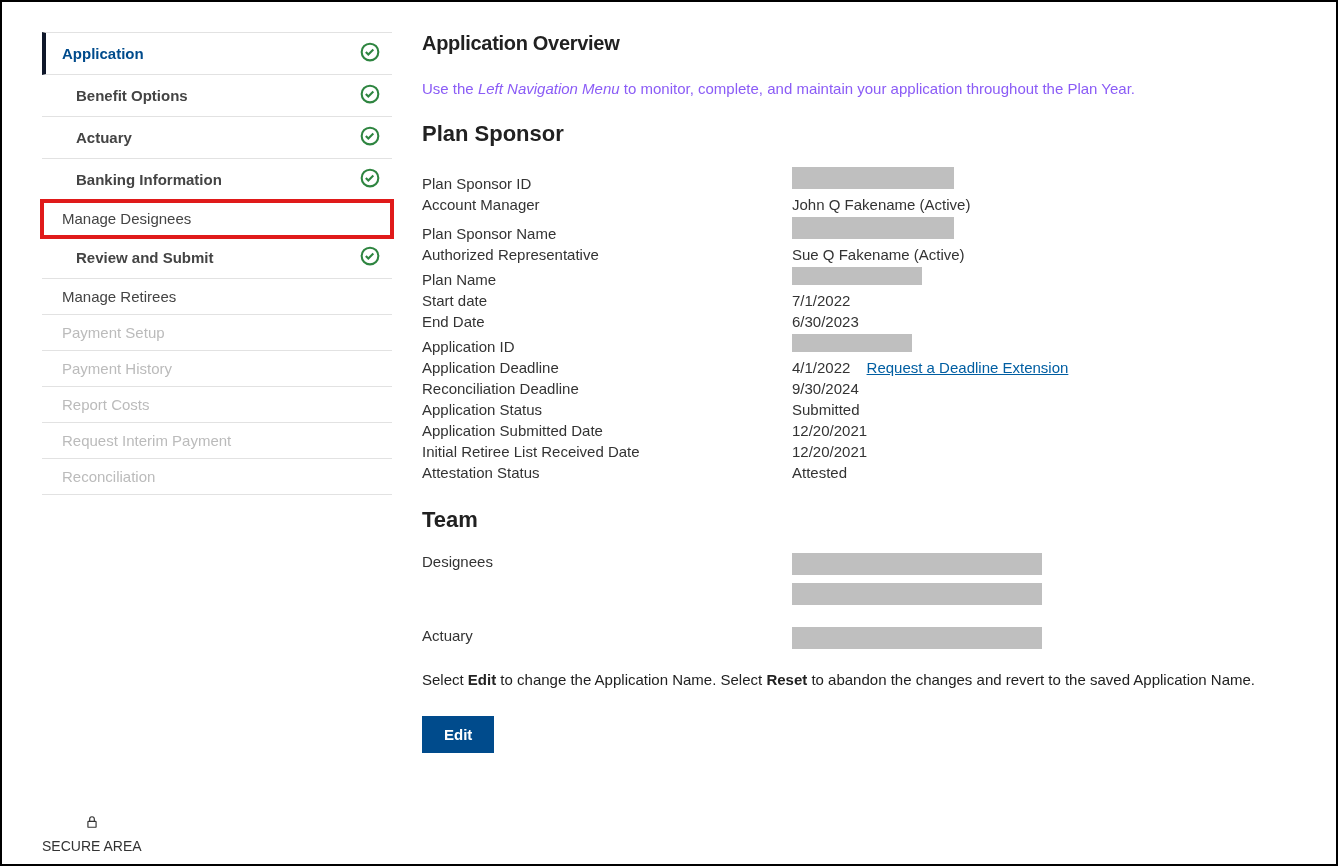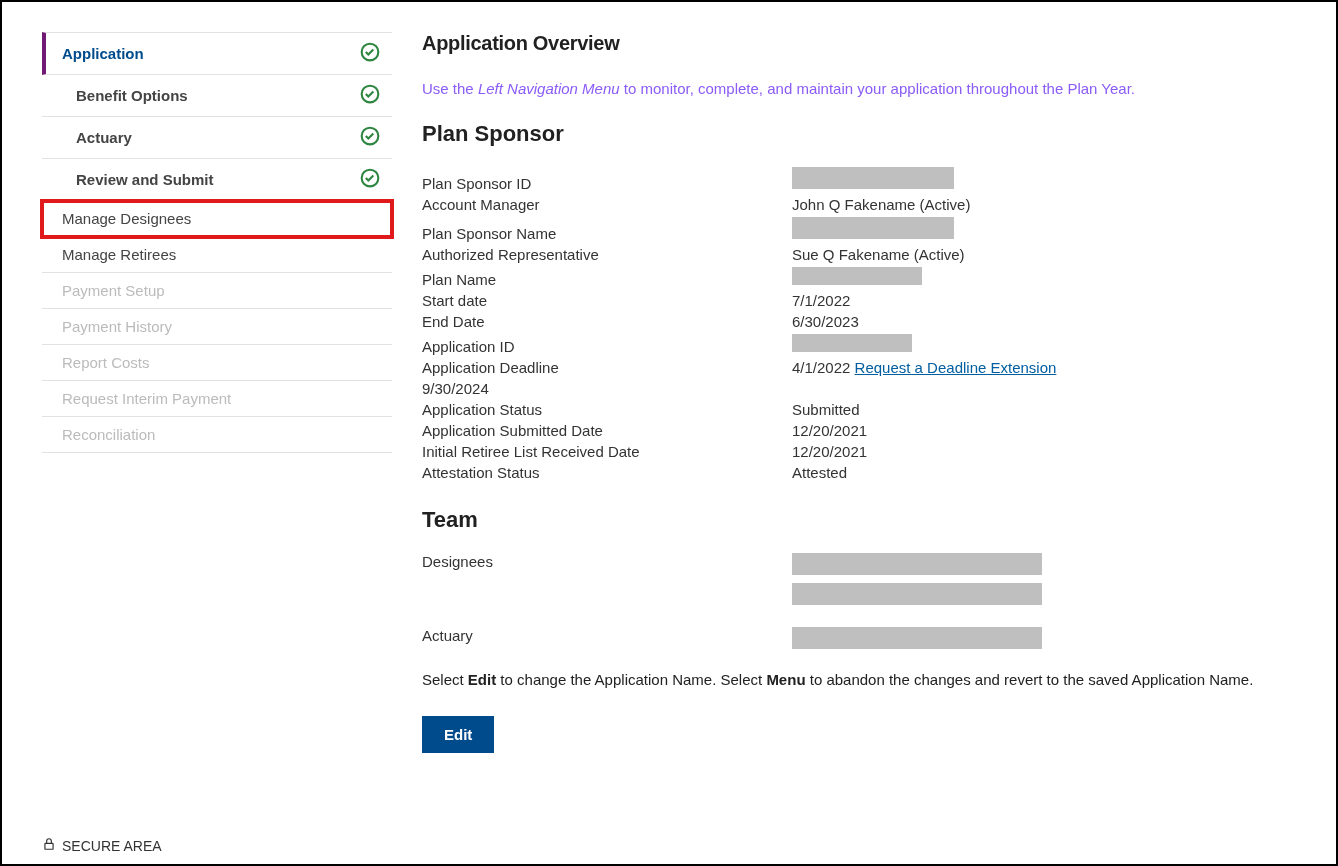--- a/index.html
+++ b/index.html
@@ -2,43 +2,43 @@
 <html><head>
 <meta charset="utf-8">
 <style>
 * { box-sizing: border-box; margin: 0; padding: 0; }
 body { font-family: "Segoe UI", Arial, sans-serif; font-size: 15px; color: #212121; background: #fff; }
 .page { border: 2px solid #000; width: 1338px; height: 866px; position: relative; overflow: hidden; }
 .layout { display: flex; padding: 30px 40px 0 40px; gap: 30px; }
 .sidebar { width: 350px; flex-shrink: 0; }
 .nav-item { display: flex; align-items: center; justify-content: space-between; padding: 9px 12px 9px 20px; border-bottom: 1px solid #e2e2e2; cursor: pointer; position: relative; }
 .nav-item.top { border-top: 1px solid #e2e2e2; }
-.nav-item.active { border-left: 4px solid #701a75; padding-left: 16px; gap: 24px; }
+.nav-item.active { border-left: 4px solid #0f172a; padding-left: 16px; gap: 24px; }
 .nav-item.active .nav-label { color: #004b8c; font-weight: 700; }
 .nav-item.indent { padding-left: 34px; font-weight: bold; }
 .nav-label { color: #444; }
 .nav-item.disabled .nav-label { color: #bbb; }
 .nav-item.highlighted { outline: 4px solid #e01a1a; outline-offset: -2px; }
 .check-icon { width: 20px; height: 20px; }
 .main { flex: 1; padding-right: 20px; }
 h1 { font-size: 20px; font-weight: 700; margin-bottom: 25px; letter-spacing: -0.3px; }
 h2 { font-size: 22px; font-weight: 800; margin: 24px 0 18px; }
 .intro { margin-bottom: 14px; color: #8b5cf6; }
 .intro em { font-style: italic; }
 .field-row { display: flex; align-items: flex-end; padding: 2px 0; }
 .field-label { width: 370px; color: #333; }
 .field-value { color: #333; }
 .redacted { background: #bfbfbf; display: inline-block; }
-.link { color: #005ea2; text-decoration: underline; cursor: pointer; margin-left: 0; }
+.link { color: #005ea2; text-decoration: underline; cursor: pointer; margin-left: 12px; }
 .team-row { display: flex; align-items: flex-start; padding: 2px 0; margin-bottom: 10px; }
 .team-values { display: flex; flex-direction: column; gap: 8px; }
 .instruction { margin-top: 20px; }
 .instruction strong { font-weight: 700; }
 .edit-btn { background: #004b8c; color: #fff; border: none; padding: 10px 22px; font-size: 15px; font-weight: 700; margin-top: 28px; cursor: pointer; }
-.secure { position: absolute; bottom: 10px; left: 40px; display: flex; align-items: center; gap: 6px; font-size: 14px; color: #333; }
+.secure { position: absolute; bottom: 10px; left: 40px; display: flex; align-items: center; gap: 6px; font-size: 14px; color: #333; flex-direction: column; }
 .lock-icon { width: 14px; height: 14px; }
 </style>
 </head>
 <body>
 
 <div class="page">
   <div class="layout">
     <nav class="sidebar">
       <div class="nav-item top active">
         <span class="nav-label">Application</span>
@@ -55,28 +55,35 @@
             </svg></span>
       </div>
       <div class="nav-item indent">
         <span class="nav-label">Actuary</span>
         <span><svg class="check-icon" viewBox="0 0 24 24" fill="none" stroke="#2e8540" stroke-width="2.5">
               <circle cx="12" cy="12" r="10"></circle>
               <path d="M7 12l3 3 6-6"></path>
             </svg></span>
       </div>
       <div class="nav-item indent">
-        <span class="nav-label">Review and Submit</span>
+        <span class="nav-label">Banking Information</span>
         <span><svg class="check-icon" viewBox="0 0 24 24" fill="none" stroke="#2e8540" stroke-width="2.5">
               <circle cx="12" cy="12" r="10"></circle>
               <path d="M7 12l3 3 6-6"></path>
             </svg></span>
       </div>
       <div class="nav-item highlighted">
         <span class="nav-label">Manage Designees</span>
+      </div>
+      <div class="nav-item indent">
+        <span class="nav-label">Review and Submit</span>
+        <span><svg class="check-icon" viewBox="0 0 24 24" fill="none" stroke="#2e8540" stroke-width="2.5">
+              <circle cx="12" cy="12" r="10"></circle>
+              <path d="M7 12l3 3 6-6"></path>
+            </svg></span>
       </div>
       <div class="nav-item">
         <span class="nav-label">Manage Retirees</span>
       </div>
       <div class="nav-item disabled">
         <span class="nav-label">Payment Setup</span>
       </div>
       <div class="nav-item disabled">
         <span class="nav-label">Payment History</span>
       </div>
@@ -132,20 +139,21 @@
         <div class="field-value"><span class="redacted" style="width:120px;height:18px;"></span></div>
       </div>
       <div class="field-row">
         <div class="field-label">Application Deadline</div>
         <div class="field-value">
           <span>4/1/2022</span>
           <a class="link">Request a Deadline Extension</a>
         </div>
       </div>
       <div class="field-row">
+        <div class="field-label">Reconciliation Deadline</div>
         <div class="field-value">9/30/2024</div>
       </div>
       <div class="field-row">
         <div class="field-label">Application Status</div>
         <div class="field-value">Submitted</div>
       </div>
       <div class="field-row">
         <div class="field-label">Application Submitted Date</div>
         <div class="field-value">12/20/2021</div>
       </div>
@@ -168,21 +176,21 @@
         </div>
       </div>
       <div class="team-row" style="margin-top:18px;">
         <div class="field-label">Actuary</div>
         <div class="team-values">
           <span class="redacted" style="width:250px;height:22px;"></span>
         </div>
       </div>
 
       <p class="instruction">
-        <span>Select </span><strong>Edit</strong><span> to change the Application Name. Select </span><strong>Menu</strong><span> to abandon the changes and revert to the saved Application Name.</span>
+        <span>Select </span><strong>Edit</strong><span> to change the Application Name. Select </span><strong>Reset</strong><span> to abandon the changes and revert to the saved Application Name.</span>
       </p>
 
       <button class="edit-btn">Edit</button>
     </main>
   </div>
 
   <div class="secure">
     <span><svg class="lock-icon" viewBox="0 0 24 24" fill="none" stroke="#333" stroke-width="2">
           <rect x="5" y="11" width="14" height="10" rx="1"></rect>
           <path d="M8 11V7a4 4 0 0 1 8 0v4"></path>

